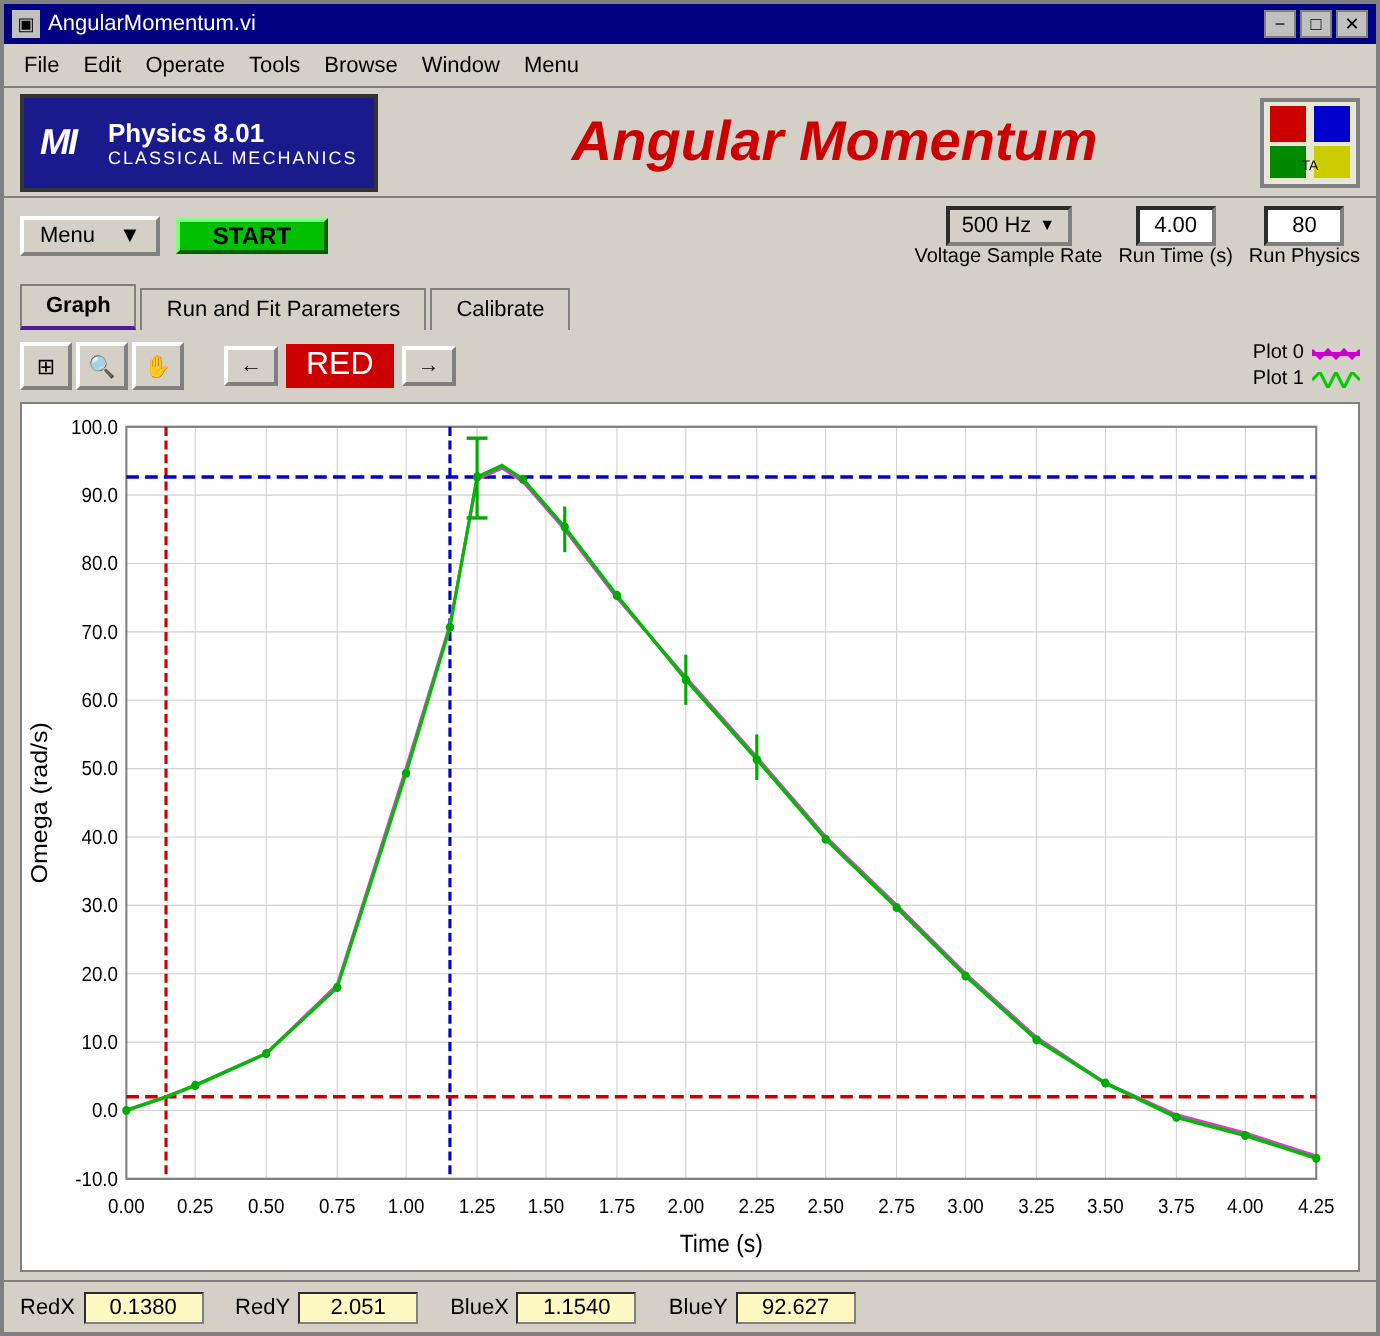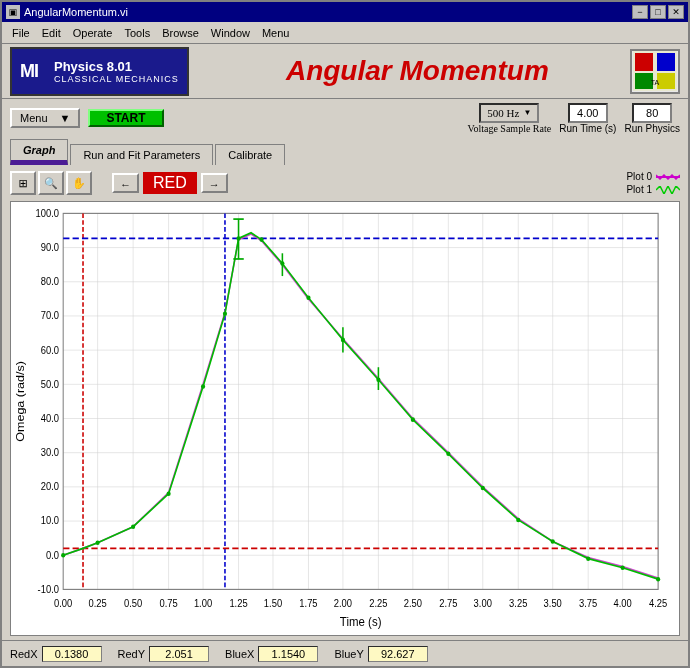--- a/index.html
+++ b/index.html
@@ -88,20 +88,21 @@
     .mit-logo {
       background: #1a1a8c;
       color: white;
       font-weight: bold;
       font-size: 18px;
       padding: 4px 8px;
       letter-spacing: -1px;
       height: 45px;
       display: flex;
       align-items: center;
+      font-style: italic;
     }
     .physics-text {
       background: #1a1a8c;
       color: white;
       font-size: 11px;
       padding: 2px 8px;
       height: 45px;
       display: flex;
       flex-direction: column;
       justify-content: center;
@@ -205,24 +206,23 @@
       padding: 4px 12px;
       border: 1px solid #808080;
       border-bottom: none;
       background: #d4d0c8;
       cursor: pointer;
       font-size: 11px;
       margin-right: 2px;
     }
     .tab.active {
       background: #d4d0c8;
-      border-bottom: 5px solid #4c1d95;
+      border-bottom: 2px solid #4c1d95;
       font-weight: bold;
       z-index: 1;
-      font-style: italic;
     }
     .graph-container {
       flex: 1;
       background: #d4d0c8;
       padding: 4px 8px;
       display: flex;
       flex-direction: column;
       min-height: 0;
     }
     .graph-toolbar {
@@ -367,21 +367,21 @@
   </div>
 
   <div class="toolbar-section">
     <div class="menu-btn">
       <span>Menu</span>
       <span>▼</span>
     </div>
     <button class="start-btn">START</button>
     <div style="flex:1"></div>
     <div class="dropdown-field">
-      <div style="display:flex; flex-direction:column; align-items:center;font-family:Liberation Serif, serif;">
+      <div style="display:flex; flex-direction:column; align-items:center;">
         <div class="dropdown-box">
           <span>500 Hz</span>
           <span class="dropdown-arrow">▼</span>
         </div>
         <div class="field-label">Voltage Sample Rate</div>
       </div>
     </div>
     <div class="dropdown-field">
       <div style="display:flex; flex-direction:column; align-items:center;">
         <div class="number-field">4.00</div>

